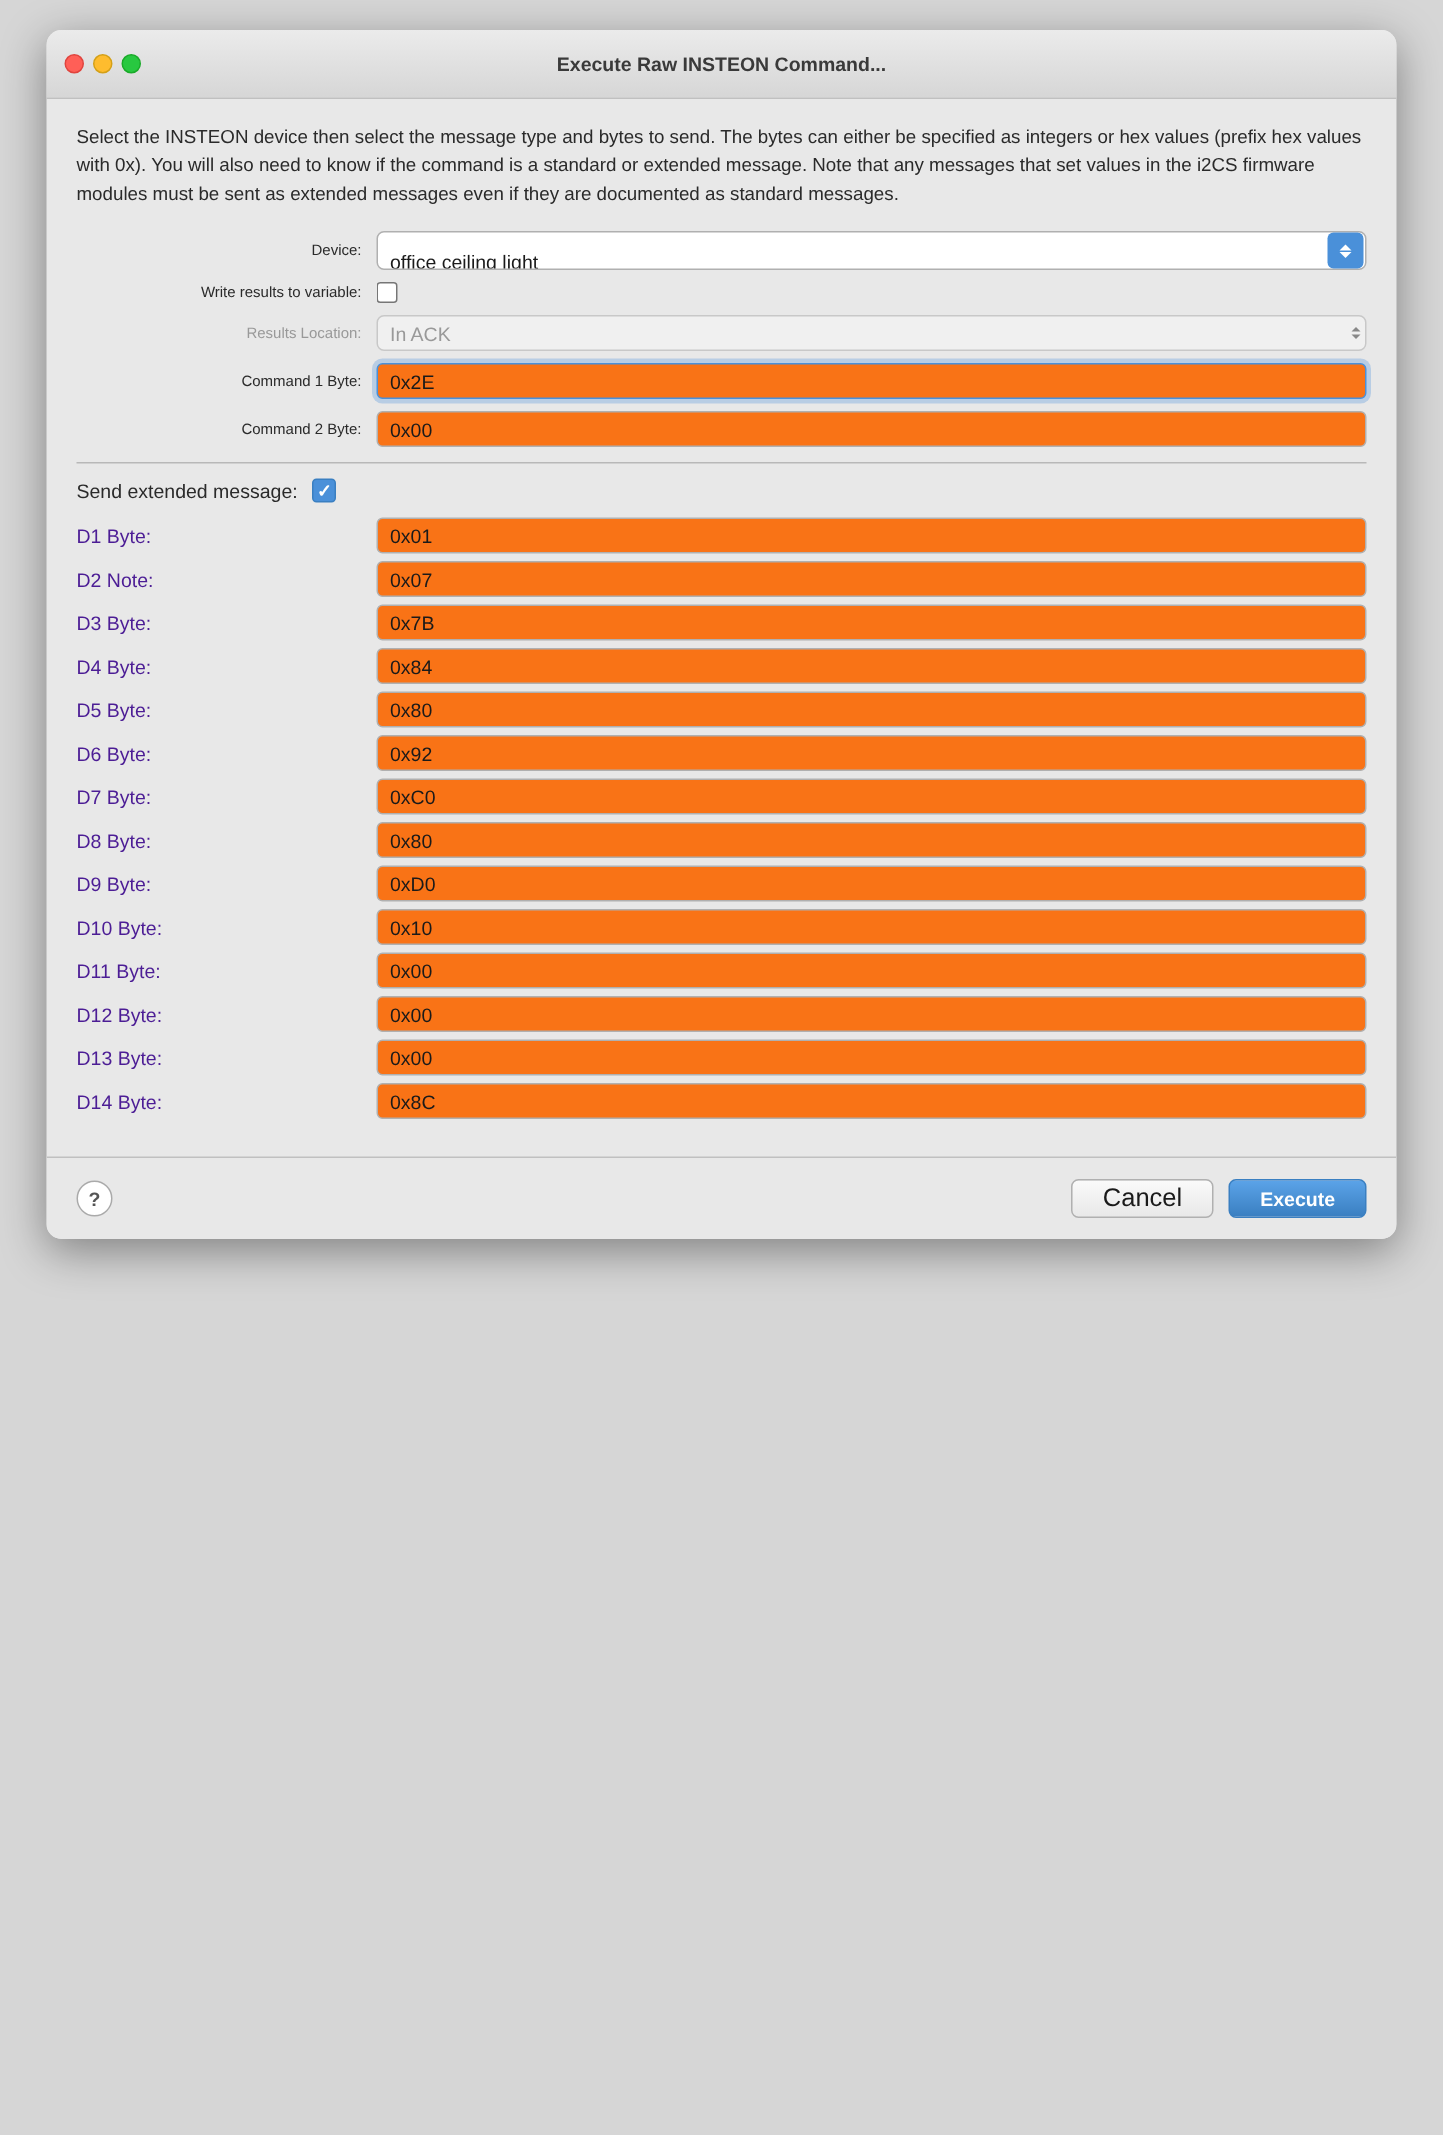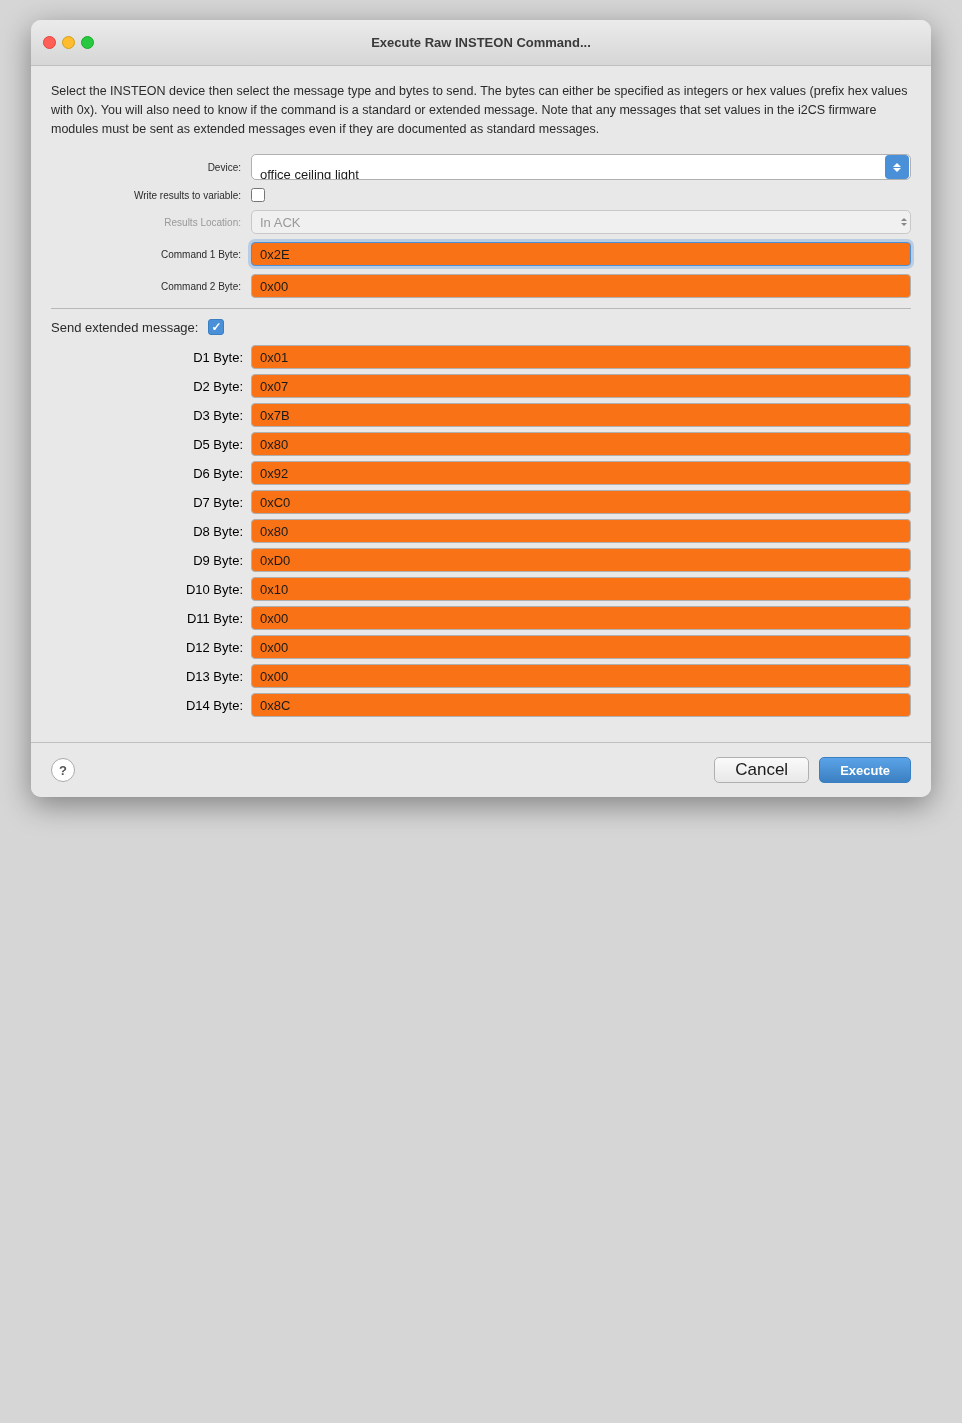--- a/index.html
+++ b/index.html
@@ -238,23 +238,23 @@
       line-height: 1;
     }
 
     .d-byte-row {
       display: flex;
       align-items: center;
       margin-bottom: 5px;
     }
 
     .d-byte-label {
-      text-align: right;
-      font-size: 13px;
-      color: #000000;
+      text-align: left;
+      font-size: 13px;
+      color: #4c1d95;
       min-width: 200px;
       padding-right: 8px;
     }
 
     .footer {
       padding: 14px 20px;
       display: flex;
       align-items: center;
       justify-content: space-between;
       border-top: 1px solid #c0c0c0;
@@ -387,26 +387,30 @@
         <span class="extended-label">Send extended message:</span>
         <div class="blue-checkbox"></div>
       </div>
 
       <div id="d-bytes-container">
       <div class="d-byte-row">
             <span class="d-byte-label">D1 Byte:</span>
             <input type="text" class="text-input" value="0x01" style="">
           </div>
           <div class="d-byte-row">
-            <span class="d-byte-label">D2 Byte:</span>
+            <span class="d-byte-label">D2 Note:</span>
             <input type="text" class="text-input" value="0x07" style="">
           </div>
           <div class="d-byte-row">
             <span class="d-byte-label">D3 Byte:</span>
             <input type="text" class="text-input" value="0x7B" style="">
+          </div>
+          <div class="d-byte-row">
+            <span class="d-byte-label">D4 Byte:</span>
+            <input type="text" class="text-input" value="0x84" style="">
           </div>
           <div class="d-byte-row">
             <span class="d-byte-label">D5 Byte:</span>
             <input type="text" class="text-input" value="0x80" style="">
           </div>
           <div class="d-byte-row">
             <span class="d-byte-label">D6 Byte:</span>
             <input type="text" class="text-input" value="0x92" style="">
           </div>
           <div class="d-byte-row">

